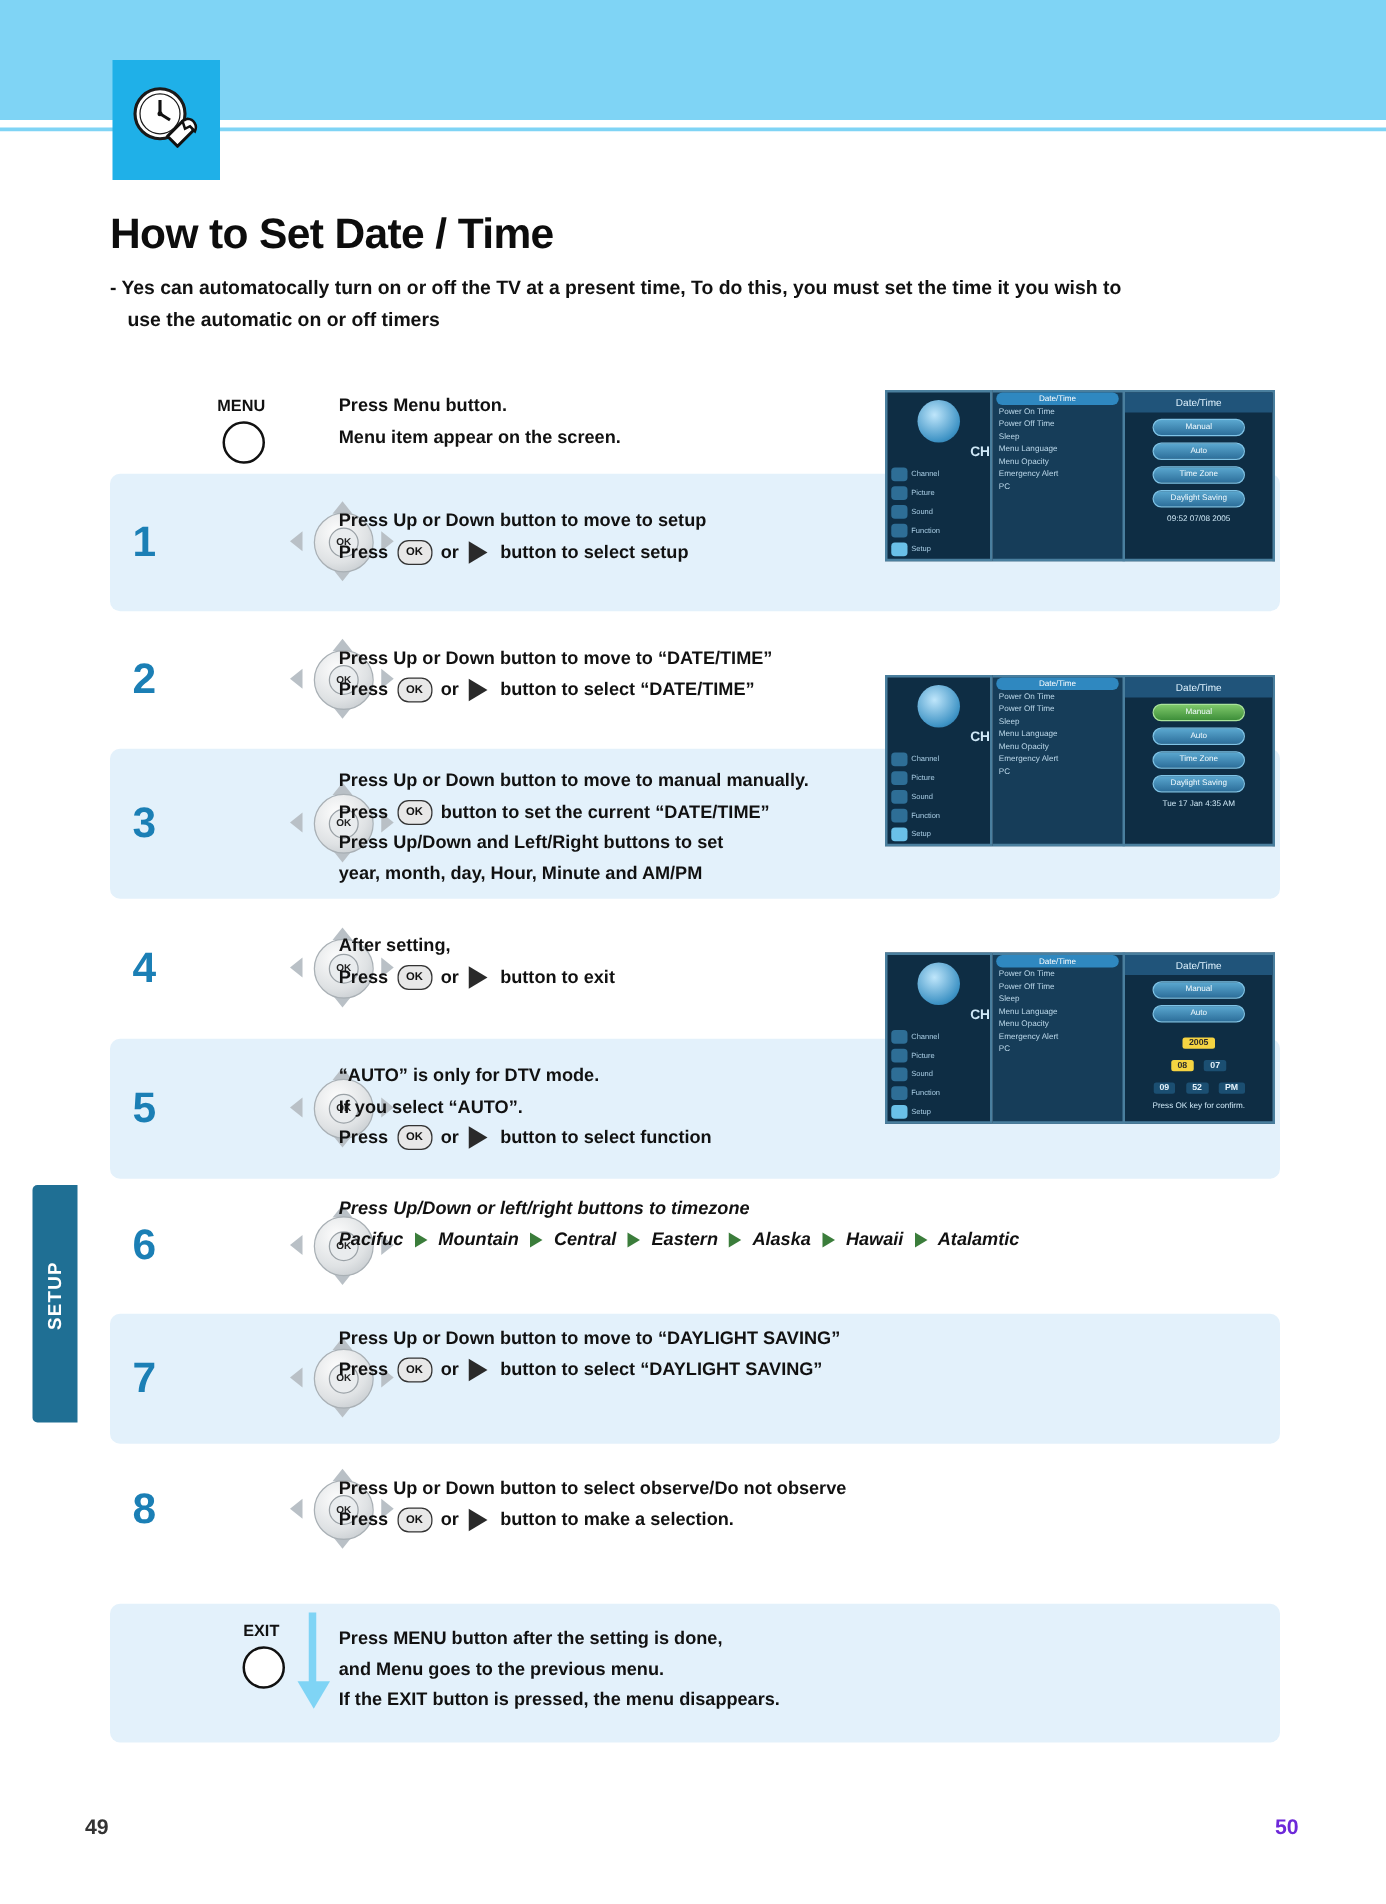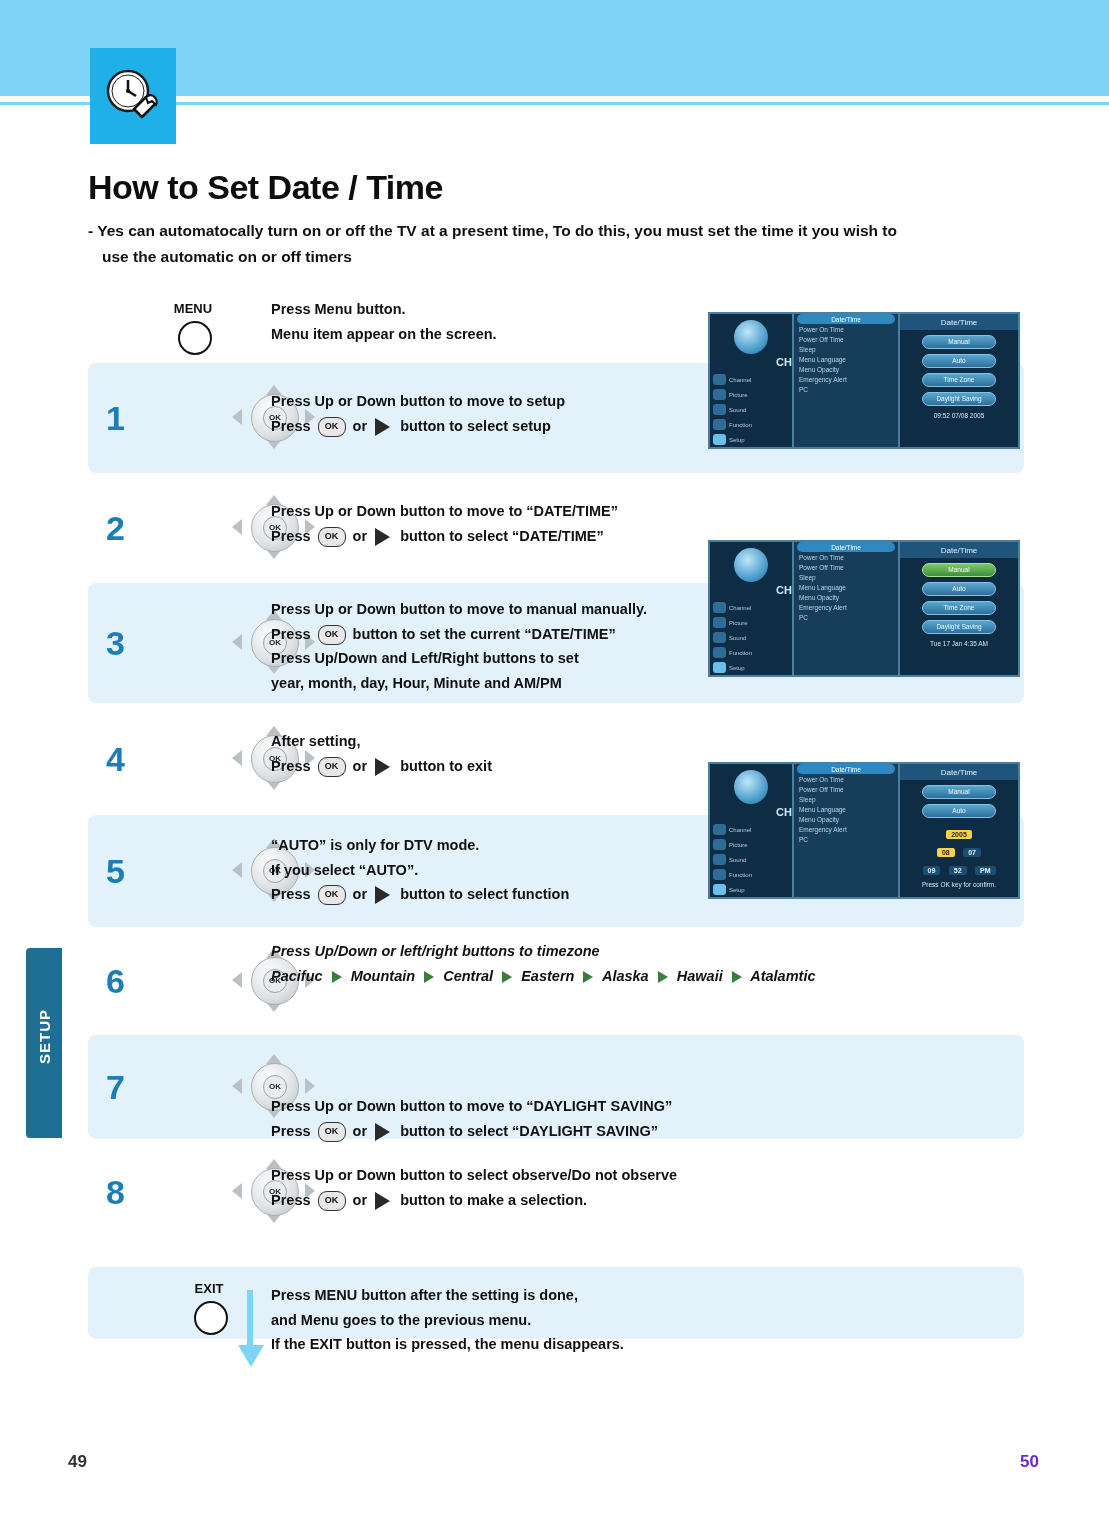--- a/index.html
+++ b/index.html
@@ -48,21 +48,21 @@
   }
   .side-tab span{
     display:block;
     transform:rotate(-90deg);
     transform-origin:center center;
     position:absolute;left:-56px;top:80px;width:148px;
     text-align:center;color:#fff;font-size:15px;font-weight:bold;
     letter-spacing:1px;
   }
   
-  .rows{position:absolute;left:88px;top:289px;width:936px;}
+  .rows{position:absolute;left:88px;top:305px;width:936px;}
   .row{position:relative;width:936px;box-sizing:border-box;}
   .row.shaded{background:#e3f1fb;border-radius:8px;}
   .row-num{
     position:absolute;left:18px;top:50%;transform:translateY(-50%);
     font-size:34px;font-weight:bold;color:#1b7fb5;
   }
   .row .pad{
     position:absolute;left:145px;top:50%;transform:translateY(-50%);
     width:82px;height:62px;
   }
@@ -376,21 +376,21 @@
     <div class="pad">
       <div class="dpad">
           <div class="tri up"></div>
           <div class="tri down"></div>
           <div class="tri left"></div>
           <div class="tri right"></div>
           <div class="ring"></div>
           <div class="okc">OK</div>
         </div>
     </div>
-    <div class="row-text" style="padding-top:24px;margin-top:35px;">
+    <div class="row-text" style="padding-top:8px;">
       <span class="ln">Press Up or Down button to move to “DAYLIGHT SAVING”</span>
       <span class="ln">
         <span>Press</span>
         <span class="ok-inline">OK</span>
         <span>or</span>
         <span class="arrow-inline"></span>
         <span>button to select “DAYLIGHT SAVING”</span>
       </span>
     </div>
   </div>
@@ -412,21 +412,21 @@
       <span class="ln">
         <span>Press</span>
         <span class="ok-inline">OK</span>
         <span>or</span>
         <span class="arrow-inline"></span>
         <span>button to make a selection.</span>
       </span>
     </div>
   </div>
 
-  <div class="row shaded" style="height:72px;margin-top:22px;">
+  <div class="row shaded" style="height:111px;margin-top:22px;">
     <div class="label-top" style="left:78px;top:14px;width:86px;">EXIT</div>
     <div style="position:absolute;left:106px;top:34px;"><span class="circle-btn"></span></div>
     <div class="row-text" style="padding-top:16px;">
       <span class="ln">Press MENU button after the setting is done,</span>
       <span class="ln">and Menu goes to the previous menu.</span>
       <span class="ln">If the EXIT button is pressed, the menu disappears.</span>
     </div>
   </div>
 
 </div>

